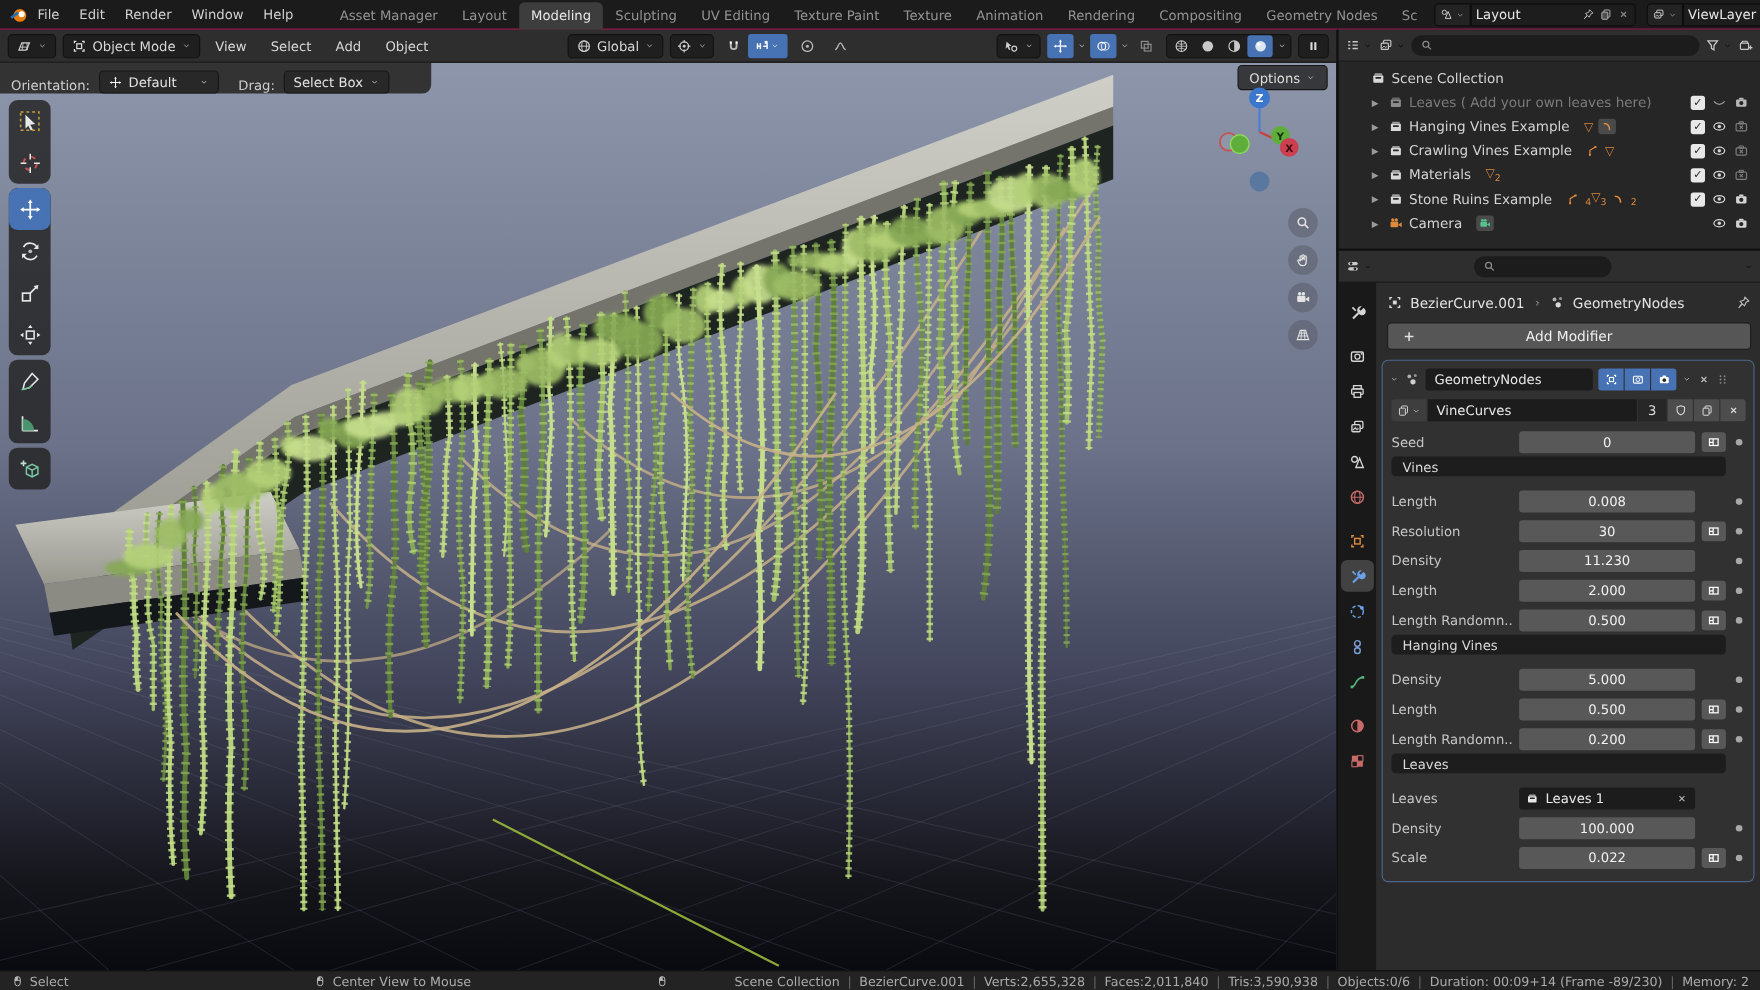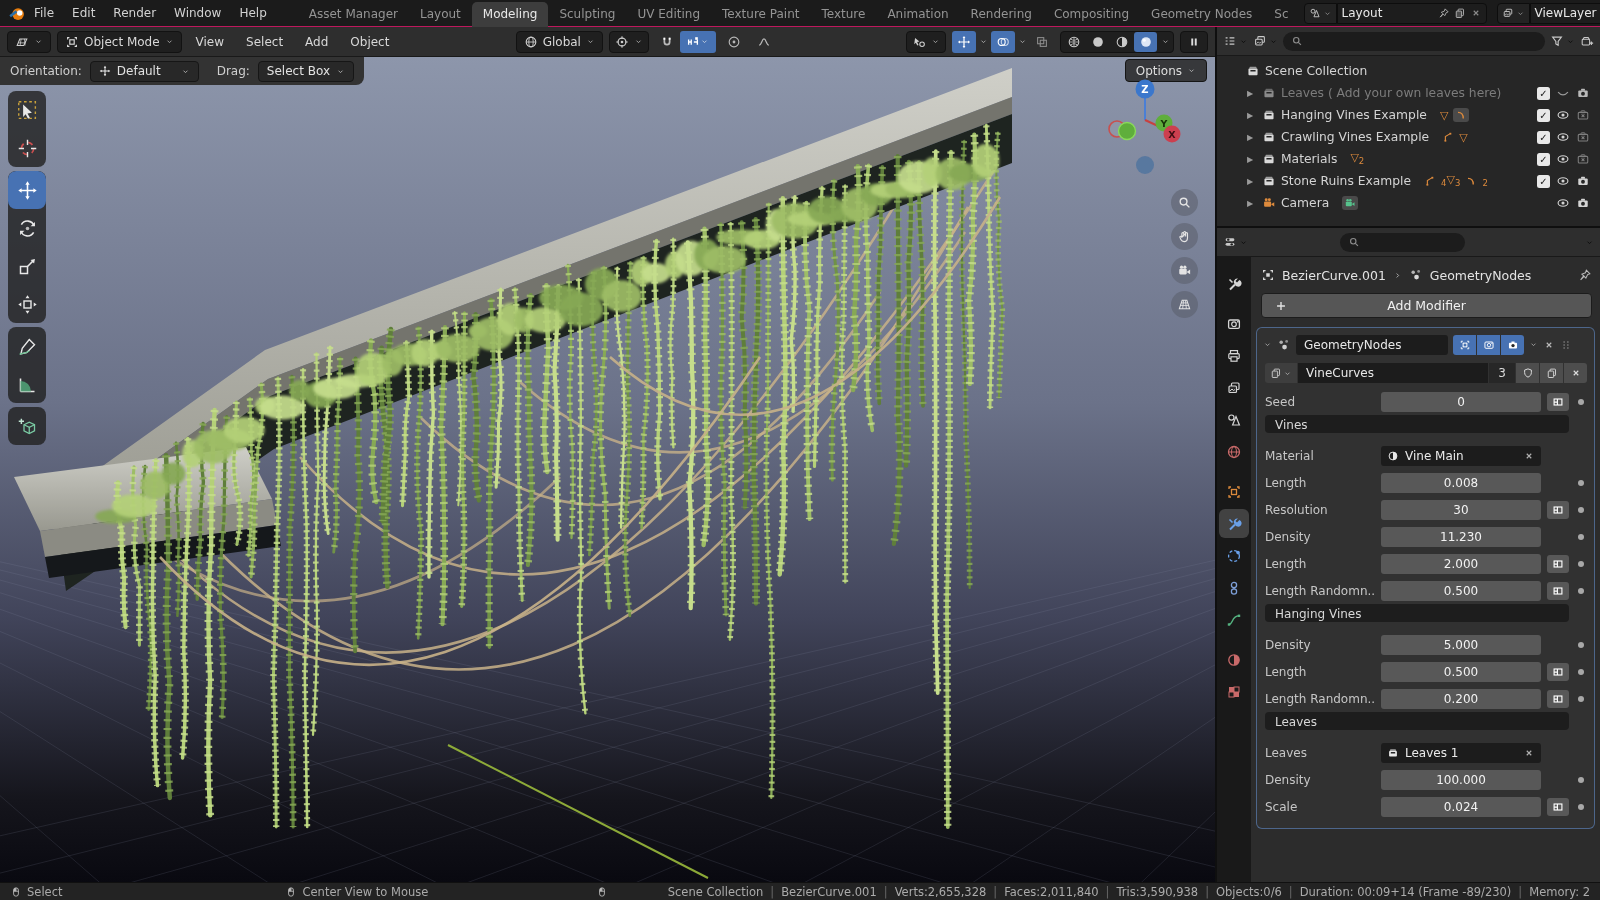--- a/index.html
+++ b/index.html
@@ -25,21 +25,21 @@
   .hmenu{padding:3px 8px}
   .sq{width:24px;height:22px;border-radius:3px;display:flex;align-items:center;justify-content:center;background:transparent}
   .sq.blue{background:#4772b3}
   .shade-group{display:flex;background:#1f1f1f;border:1px solid #121212;border-radius:4px;height:22px;align-items:center;padding:0 1px;gap:1px}
   .shade-btn{width:23px;height:20px;border-radius:3px;display:flex;align-items:center;justify-content:center}
   .shade-btn.blue{background:#4772b3}
   
   #canvas{left:0;top:57px;width:1215px;height:825px;overflow:hidden}
   #vp-art{position:absolute;left:0;top:0;width:1215px;height:825px}
   #toolsettings{position:absolute;left:0;top:0;width:1215px;height:28px;pointer-events:none}
-  #ts-left{position:absolute;left:0;top:0;height:28px;width:364px;background:#333333;display:flex;align-items:center;gap:8px;padding:0 10px;color:#cfcfcf;font-size:12px;border-radius:0 0 8px 0}
+  #ts-left{position:absolute;left:0;top:0;height:28px;width:392px;background:#333333;display:flex;align-items:flex-end;gap:8px;padding:0 10px;color:#cfcfcf;font-size:12px;border-radius:0 0 8px 0}
   .ts-drop{display:flex;align-items:center;gap:6px;background:#282828;border:1px solid #161616;border-radius:4px;height:21px;padding:0 8px;color:#e2e2e2}
   #ts-options{position:absolute;right:8px;top:2px;display:flex;align-items:center;gap:5px;background:#2b2b2bde;border:1px solid #161616;border-radius:4px;height:23px;padding:0 10px;color:#dedede;font-size:12px}
   #overlay-text{position:absolute;left:64px;top:37px;color:#ecedf2;font-size:12.5px;line-height:20px;text-shadow:0 1px 2px rgba(20,25,40,.35)}
   #toolbar{position:absolute;left:8px;top:34px;display:flex;flex-direction:column;gap:4px}
   .tgroup{display:flex;flex-direction:column;background:rgba(34,34,34,.82);border-radius:8px;overflow:hidden}
   .tbtn{width:38px;height:38px;display:flex;align-items:center;justify-content:center}
   .tbtn svg{width:21px;height:21px}
   .tbtn.active{background:#4772b3;border-radius:8px}
   #gizmo-wrap{position:absolute;right:26px;top:20px}
   #navbtns{position:absolute;right:17px;top:132px;display:flex;flex-direction:column;gap:7px}
@@ -1310,34 +1310,20 @@
               </svg>
             </span>
           <span class="pdot"></span>
         </div>
         <div class="prow">
           <span class="psection">Vines</span>
           <span class="pattr none"></span>
             <span class="pdot none"></span>
         </div>
         <div class="prow">
-          <span class="plabel">Material</span>
-          <span class="pptr">
-            <svg class="ic12" style="color:#e8e8e8">
-                <use href="#s-matsphere"></use>
-              </svg>
-            <span class="grow">Vine Main</span>
-            <svg class="ic12" style="color:#b0b0b0">
-                <use href="#s-x"></use>
-              </svg>
-          </span>
-          <span class="pattr none"></span>
-            <span class="pdot none"></span>
-        </div>
-        <div class="prow">
           <span class="plabel">Length</span>
           <span class="pval">0.008</span>
           <span class="pattr none"></span>
           <span class="pdot"></span>
         </div>
         <div class="prow">
           <span class="plabel">Resolution</span>
           <span class="pval">30</span>
           <span class="pattr">
               <svg class="ic12" style="color:#fff">
@@ -1423,21 +1409,21 @@
             <span class="pdot none"></span>
         </div>
         <div class="prow">
           <span class="plabel">Density</span>
           <span class="pval">100.000</span>
           <span class="pattr none"></span>
           <span class="pdot"></span>
         </div>
         <div class="prow">
           <span class="plabel">Scale</span>
-          <span class="pval">0.024</span>
+          <span class="pval">0.022</span>
           <span class="pattr">
               <svg class="ic12" style="color:#fff">
                 <use href="#s-attr"></use>
               </svg>
             </span>
           <span class="pdot"></span>
         </div>
       </div>
     </div>
   </div>

